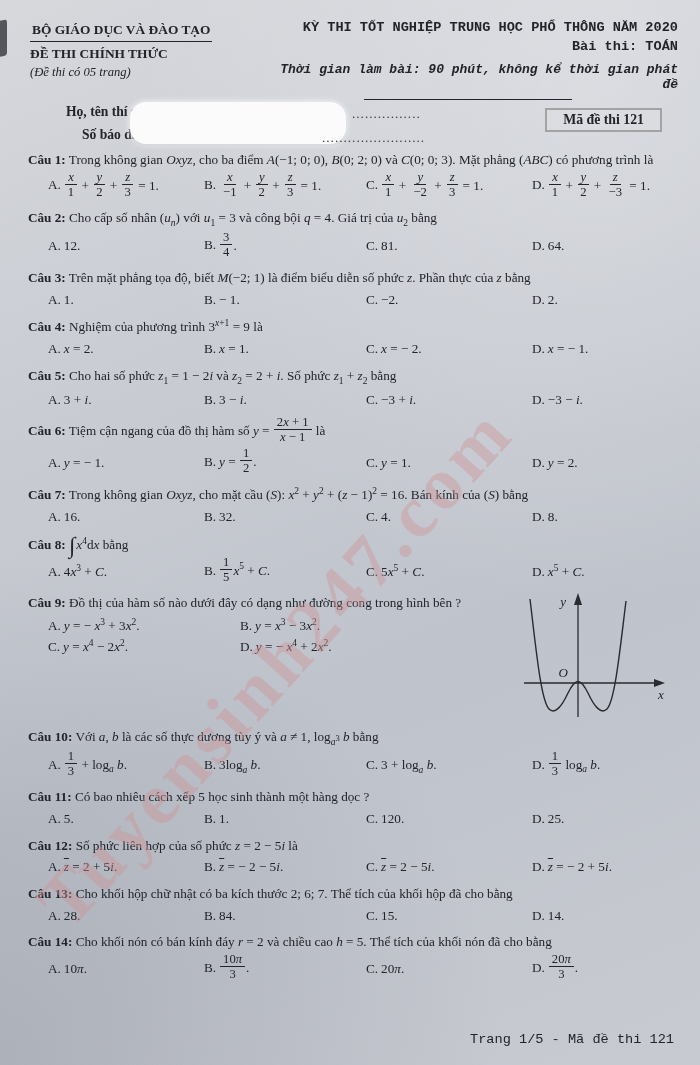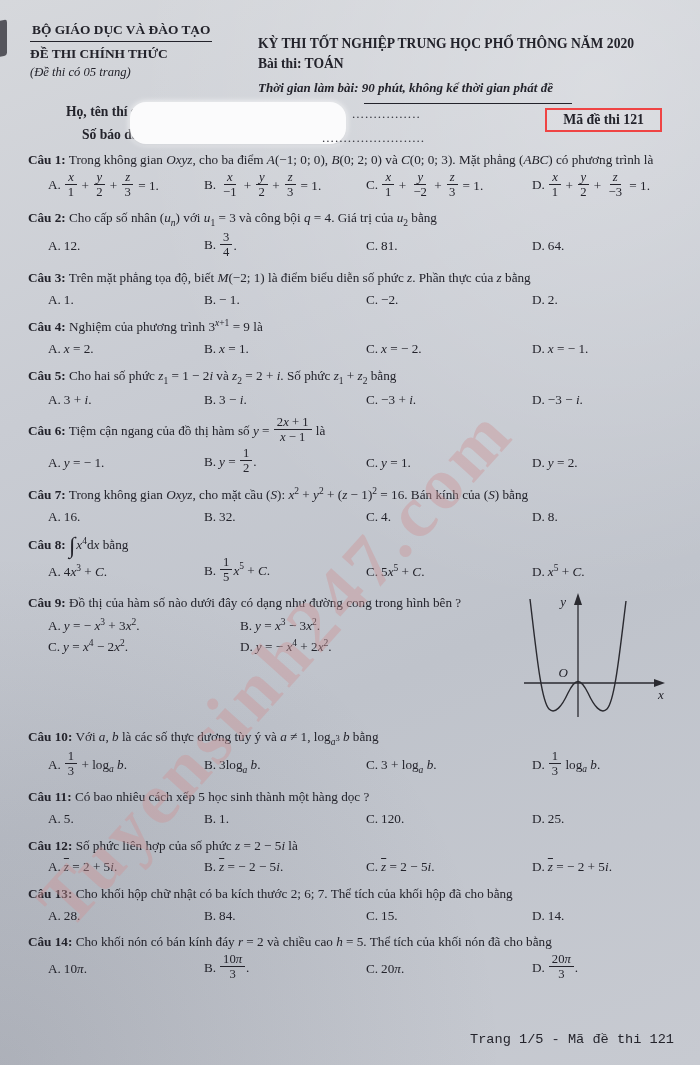--- a/index.html
+++ b/index.html
@@ -26,35 +26,35 @@
   
   .corner-mark{position:absolute;left:0;top:20px;width:7px;height:36px;background:#34343c;
     border-radius:0 3px 3px 0;transform:skewY(-14deg);opacity:.8;}
   
   .hdr{position:absolute;top:20px;left:0;width:100%;}
   .hdr-left{position:absolute;left:30px;top:2px;width:230px;text-align:left;}
   .hdr-left .l1{font-weight:bold;font-size:13.4px;display:inline-block;
     border-bottom:1.4px solid #23232b;padding:0 2px 3px 2px;}
   .hdr-left .l2{font-weight:bold;font-size:13.4px;margin-top:4px;}
   .hdr-left .l3{font-style:italic;font-size:12.6px;margin-top:3px;}
-  .hdr-right{position:absolute;left:258px;top:16px;width:420px;text-align:left;}
+  .hdr-right{position:absolute;left:258px;top:0;width:420px;text-align:right;font-family:Liberation Mono, monospace;}
   .hdr-right .t1{font-weight:bold;font-size:13.6px;}
   .hdr-right .t2{font-weight:bold;font-size:13.6px;margin-top:4px;}
   .hdr-right .t3{font-weight:bold;font-style:italic;font-size:13px;margin-top:8px;}
   .hdr-right .rule{width:208px;border-top:1.4px solid #23232b;margin:7px auto 0 auto;}
   
   .cand{position:absolute;left:0;top:100px;width:100%;height:56px;z-index:4;}
   .cand .name-label{position:absolute;left:38px;top:4px;font-weight:bold;font-size:13.6px;margin-left:28px;}
   .cand .id-line{position:absolute;left:38px;top:27px;font-weight:bold;font-size:13.6px;margin-left:44px;}
   .cand .id-partial{font-weight:normal;font-size:12px;}
   .redact{position:absolute;left:130px;top:2px;width:216px;height:42px;background:#fbfbfc;
     border-radius:16px;box-shadow:0 0 6px rgba(255,255,255,.95),0 1px 2px rgba(90,95,110,.25);}
   .dots1{position:absolute;left:352px;top:6px;letter-spacing:1px;color:#3a3a42;}
   .dots2{position:absolute;left:322px;top:30px;letter-spacing:1px;color:#3a3a42;}
-  .code-box{position:absolute;right:38px;top:8px;border:2px solid #ef4444;padding:2px 16px;
+  .code-box{position:absolute;right:38px;top:8px;border:2px solid #a3a3a3;padding:2px 16px;
     font-weight:bold;font-size:13.8px;background:rgba(255,255,255,.08);}
   
   #questions{position:absolute;left:28px;right:26px;top:150px;z-index:2;}
   .q{position:relative;margin-bottom:7px;}
   .stem{line-height:1.48;}
   .ql{font-weight:bold;}
   .opts{display:grid;grid-template-columns:156px 162px 166px auto;align-items:center;
     margin:2px 0 0 20px;line-height:1.5;}
   .opts.two{grid-template-columns:192px auto;width:480px;}
   .with-graph{min-height:127px;}

